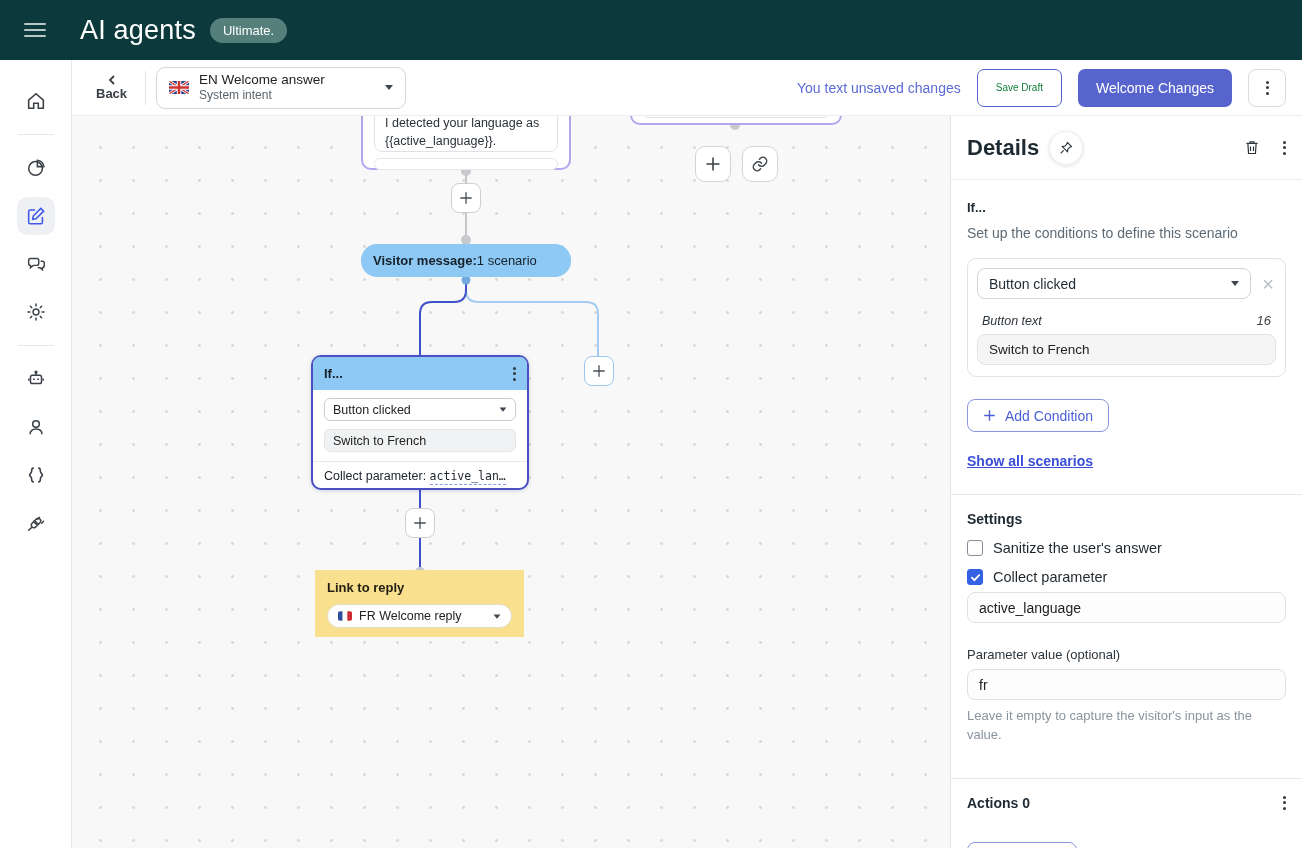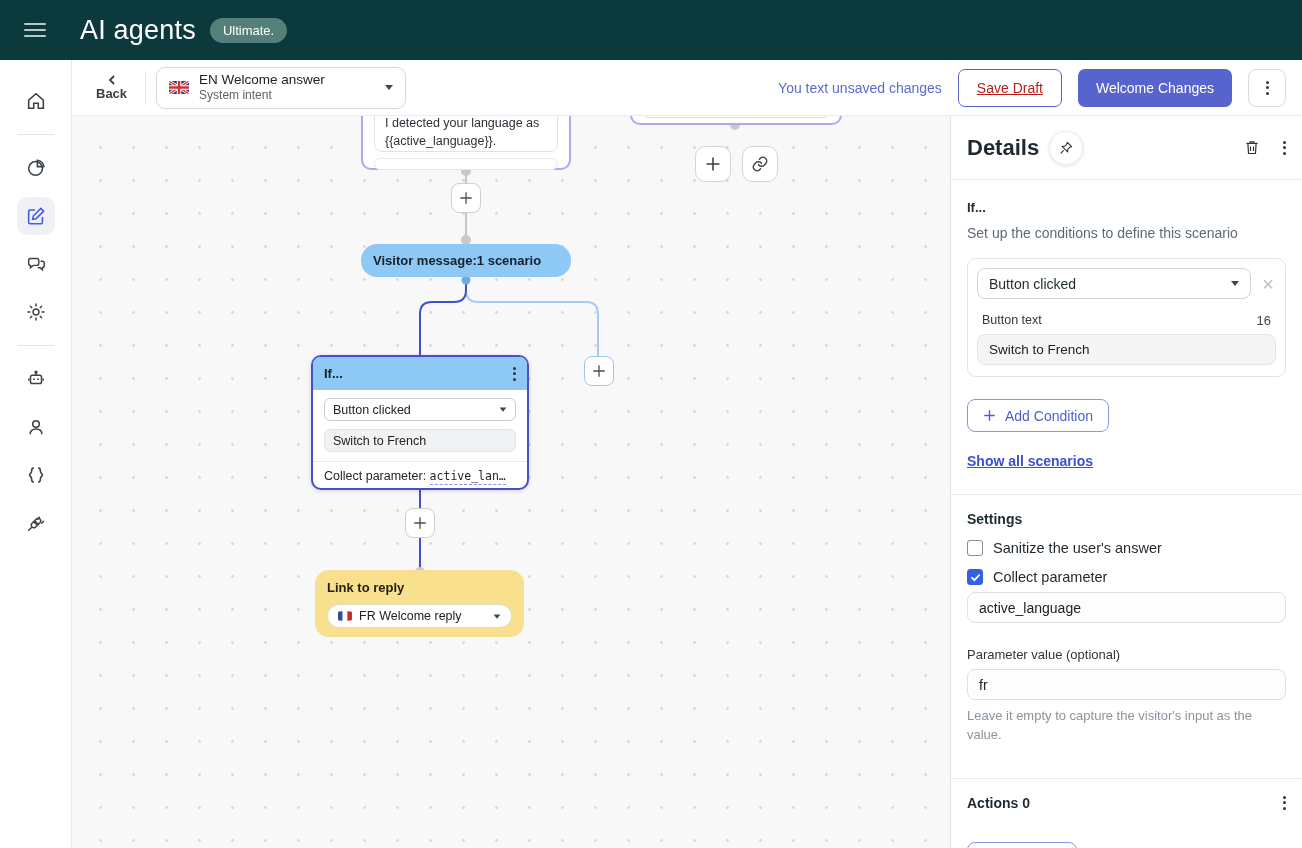--- a/index.html
+++ b/index.html
@@ -34,22 +34,22 @@
   .tb-sep { width:1px; height:34px; background:#e4e4e4; margin:0 10px; }
   .intent-select { width:250px; height:42px; border:1px solid #d7d7d7; border-radius:9px;
     display:flex; align-items:center; padding:0 12px; gap:10px; cursor:pointer; background:#fff; }
   .intent-texts { flex:1; line-height:1.25; }
   .intent-title { font-size:13.5px; color:#222; }
   .intent-sub { font-size:12px; color:#5b646c; }
   .caret { width:0; height:0; border-left:4.5px solid transparent; border-right:4.5px solid transparent;
     border-top:5.5px solid #3f4650; }
   .tb-right { margin-left:auto; display:flex; align-items:center; gap:16px; }
   .unsaved { color:#5a6bd4; font-size:14px; }
-  .btn-outline { height:38px; padding:0 18px; border:1.5px solid #5864cd; color:#b91c1c;
-    background:#fff; border-radius:7px; font-size:14px; cursor:pointer; font-family:inherit;text-decoration:underline; }
+  .btn-outline { height:38px; padding:0 18px; border:1.5px solid #5864cd; color:#15803d;
+    background:#fff; border-radius:7px; font-size:10px; cursor:pointer; font-family:inherit; }
   .btn-primary { height:38px; padding:0 18px; border:none; color:#fff; background:#5864cd;
     border-radius:7px; font-size:14px; cursor:pointer; font-family:inherit; }
   .kebab-box { width:38px; height:38px; border:1px solid #dcdcdc; border-radius:8px;
     display:flex; align-items:center; justify-content:center; cursor:pointer; background:#fff; }
   .kebab { display:flex; flex-direction:column; gap:2.5px; }
   .kebab i { width:3px; height:3px; border-radius:50%; background:#30363c; }
 
   .content { flex:1; display:flex; min-height:0; }
 
   
@@ -57,21 +57,21 @@
     background-image:radial-gradient(#d9d9d9 1.3px, transparent 1.5px);
     background-size:33px 33px; background-position:12px 15px; }
   .canvas svg.wires { position:absolute; inset:0; }
 
   .flow-node { position:absolute; background:#fff; border:2px solid #b3a5ee; border-radius:10px; }
   .inner-msg { position:absolute; left:11px; right:11px; border:1px solid #e2e2e6; border-radius:8px;
     padding:5px 10px; font-size:12.5px; line-height:1.45; color:#2a3138; background:#fff; overflow:hidden; }
 
   .node-visitor { position:absolute; left:289px; top:128px; width:210px; height:33px;
     background:#8dc9f4; border-radius:16px; display:flex; align-items:center; padding:0 12px;
-    font-size:13px; color:#172028; cursor:pointer;font-weight:bold; }
+    font-size:13px; color:#172028; cursor:pointer; }
 
   .plus-btn { position:absolute; width:30px; height:30px; background:#fff; border:1.5px solid #cfcfcf;
     border-radius:8px; display:flex; align-items:center; justify-content:center; cursor:pointer; }
   .plus-btn.blue { border-color:#9cc7ef; }
   .big-btn { position:absolute; width:36px; height:36px; background:#fff; border:1px solid #d2d4d8;
     border-radius:10px; display:flex; align-items:center; justify-content:center; cursor:pointer; }
 
   .node-if { position:absolute; left:239px; top:239px; width:218px; height:135px; background:#fff;
     border:2px solid #4b4fc4; border-radius:10px; box-shadow:0 1px 4px rgba(40,50,120,.18); }
   .if-header { height:33px; background:#8dc9f4; border-radius:7px 7px 0 0; display:flex;
@@ -81,21 +81,21 @@
   .mini-select { height:23px; border:1px solid #c9cdd2; border-radius:6px; display:flex;
     align-items:center; padding:0 8px; font-size:12.5px; color:#222; cursor:pointer; background:#fff; }
   .mini-select .caret { margin-left:auto; transform:scale(.85); }
   .mini-input { height:23px; margin-top:8px; background:#f1f2f3; border:1px solid #e4e5e7;
     border-radius:6px; display:flex; align-items:center; padding:0 8px; font-size:12.5px; color:#222; }
   .if-footer { margin-top:9px; border-top:1px solid #e9e9eb; padding:7px 11px 0; font-size:12.5px; color:#20262c; }
   .mono-param { font-family:"DejaVu Sans Mono", monospace; font-size:11.5px;
     border-bottom:1.5px dashed #8a97e8; padding-bottom:1px; }
 
   .node-link { position:absolute; left:243px; top:454px; width:209px; height:67px;
-    background:#f8e08f; border-radius:14px; padding:10px 12px 0; }
+    background:#f8e08f; border-radius:0; padding:10px 12px 0; }
   .node-link .title { font-size:13px; font-weight:700; color:#262015; }
   .link-select { margin-top:9px; height:24px; background:#fff; border:1px solid #e3ddc4;
     border-radius:12px; display:flex; align-items:center; gap:7px; padding:0 10px; font-size:12.5px;
     color:#222; cursor:pointer; }
   .link-select .caret { margin-left:auto; transform:scale(.85); }
 
   .flag { display:inline-block; border-radius:2px; overflow:hidden; line-height:0; }
 
   
   .panel { width:352px; border-left:1px solid #e3e3e3; background:#fff; position:relative; overflow:hidden; }
@@ -110,21 +110,21 @@
   .panel-body { padding:20px 16px 0; }
   .sec-title { font-size:13px; font-weight:700; }
   .sec-sub { margin-top:10px; font-size:14px; color:#5d6a75; }
 
   .cond-card { margin-top:17px; border:1px solid #e2e2e2; border-radius:9px; padding:9px 9px 11px; }
   .cond-row { display:flex; align-items:center; gap:11px; }
   .select-box { flex:1; height:31px; border:1px solid #d4d4d4; border-radius:8px; display:flex;
     align-items:center; padding:0 11px; font-size:14px; cursor:pointer; background:#fff; }
   .select-box .caret { margin-left:auto; }
   .x-btn { font-size:20px; color:#b9bcc0; cursor:pointer; line-height:1; padding-right:2px; }
-  .field-row { display:flex; align-items:flex-start; margin:14px 5px 0; }
+  .field-row { display:flex; align-items:center; margin:14px 5px 0;font-style:italic; }
   .field-label { font-size:12.5px; color:#2e363d; }
   .char-count { margin-left:auto; font-size:13px; color:#444; }
   .text-input { margin-top:6px; height:31px; background:#f5f5f5; border:1px solid #e4e4e4;
     border-radius:8px; display:flex; align-items:center; padding:0 11px; font-size:13.5px; color:#222; }
 
   .add-cond { margin-top:22px; display:inline-flex; align-items:center; gap:9px; height:33px;
     padding:0 15px; border:1.5px solid #8a97e0; border-radius:8px; background:#fff; color:#4c5fd5;
     font-size:14px; cursor:pointer; font-family:inherit; }
   .show-all { display:inline-block; margin-top:21px; font-size:14px; font-weight:700;
     color:#3b4ed8; text-decoration:underline; cursor:pointer; }

